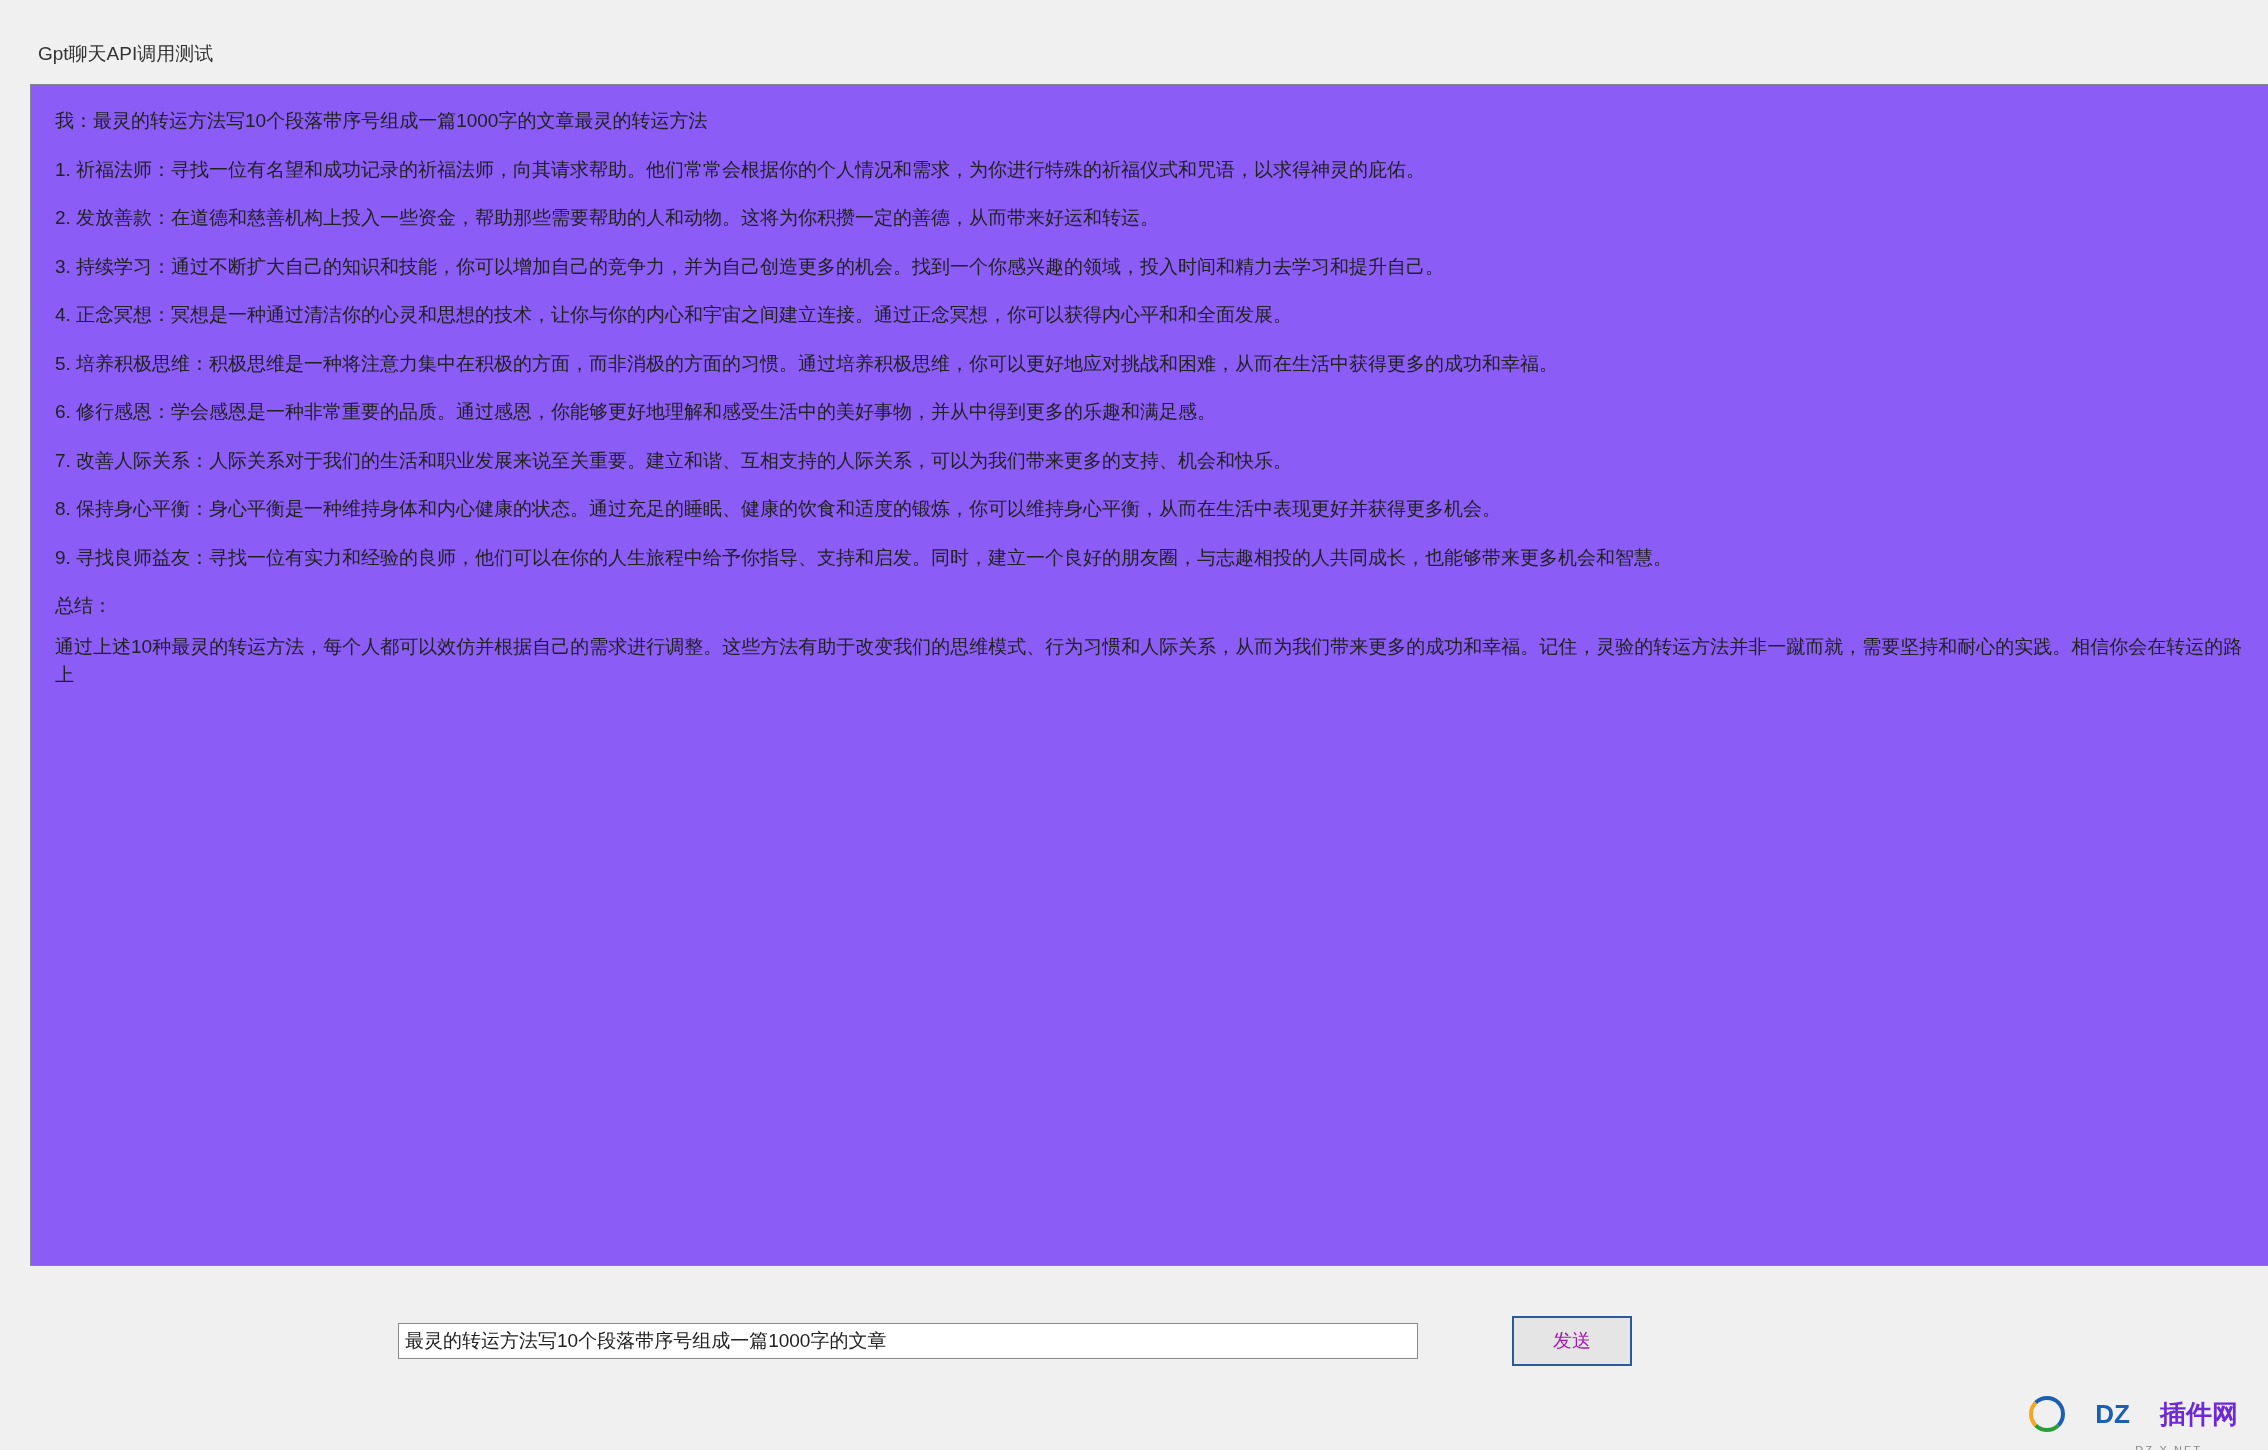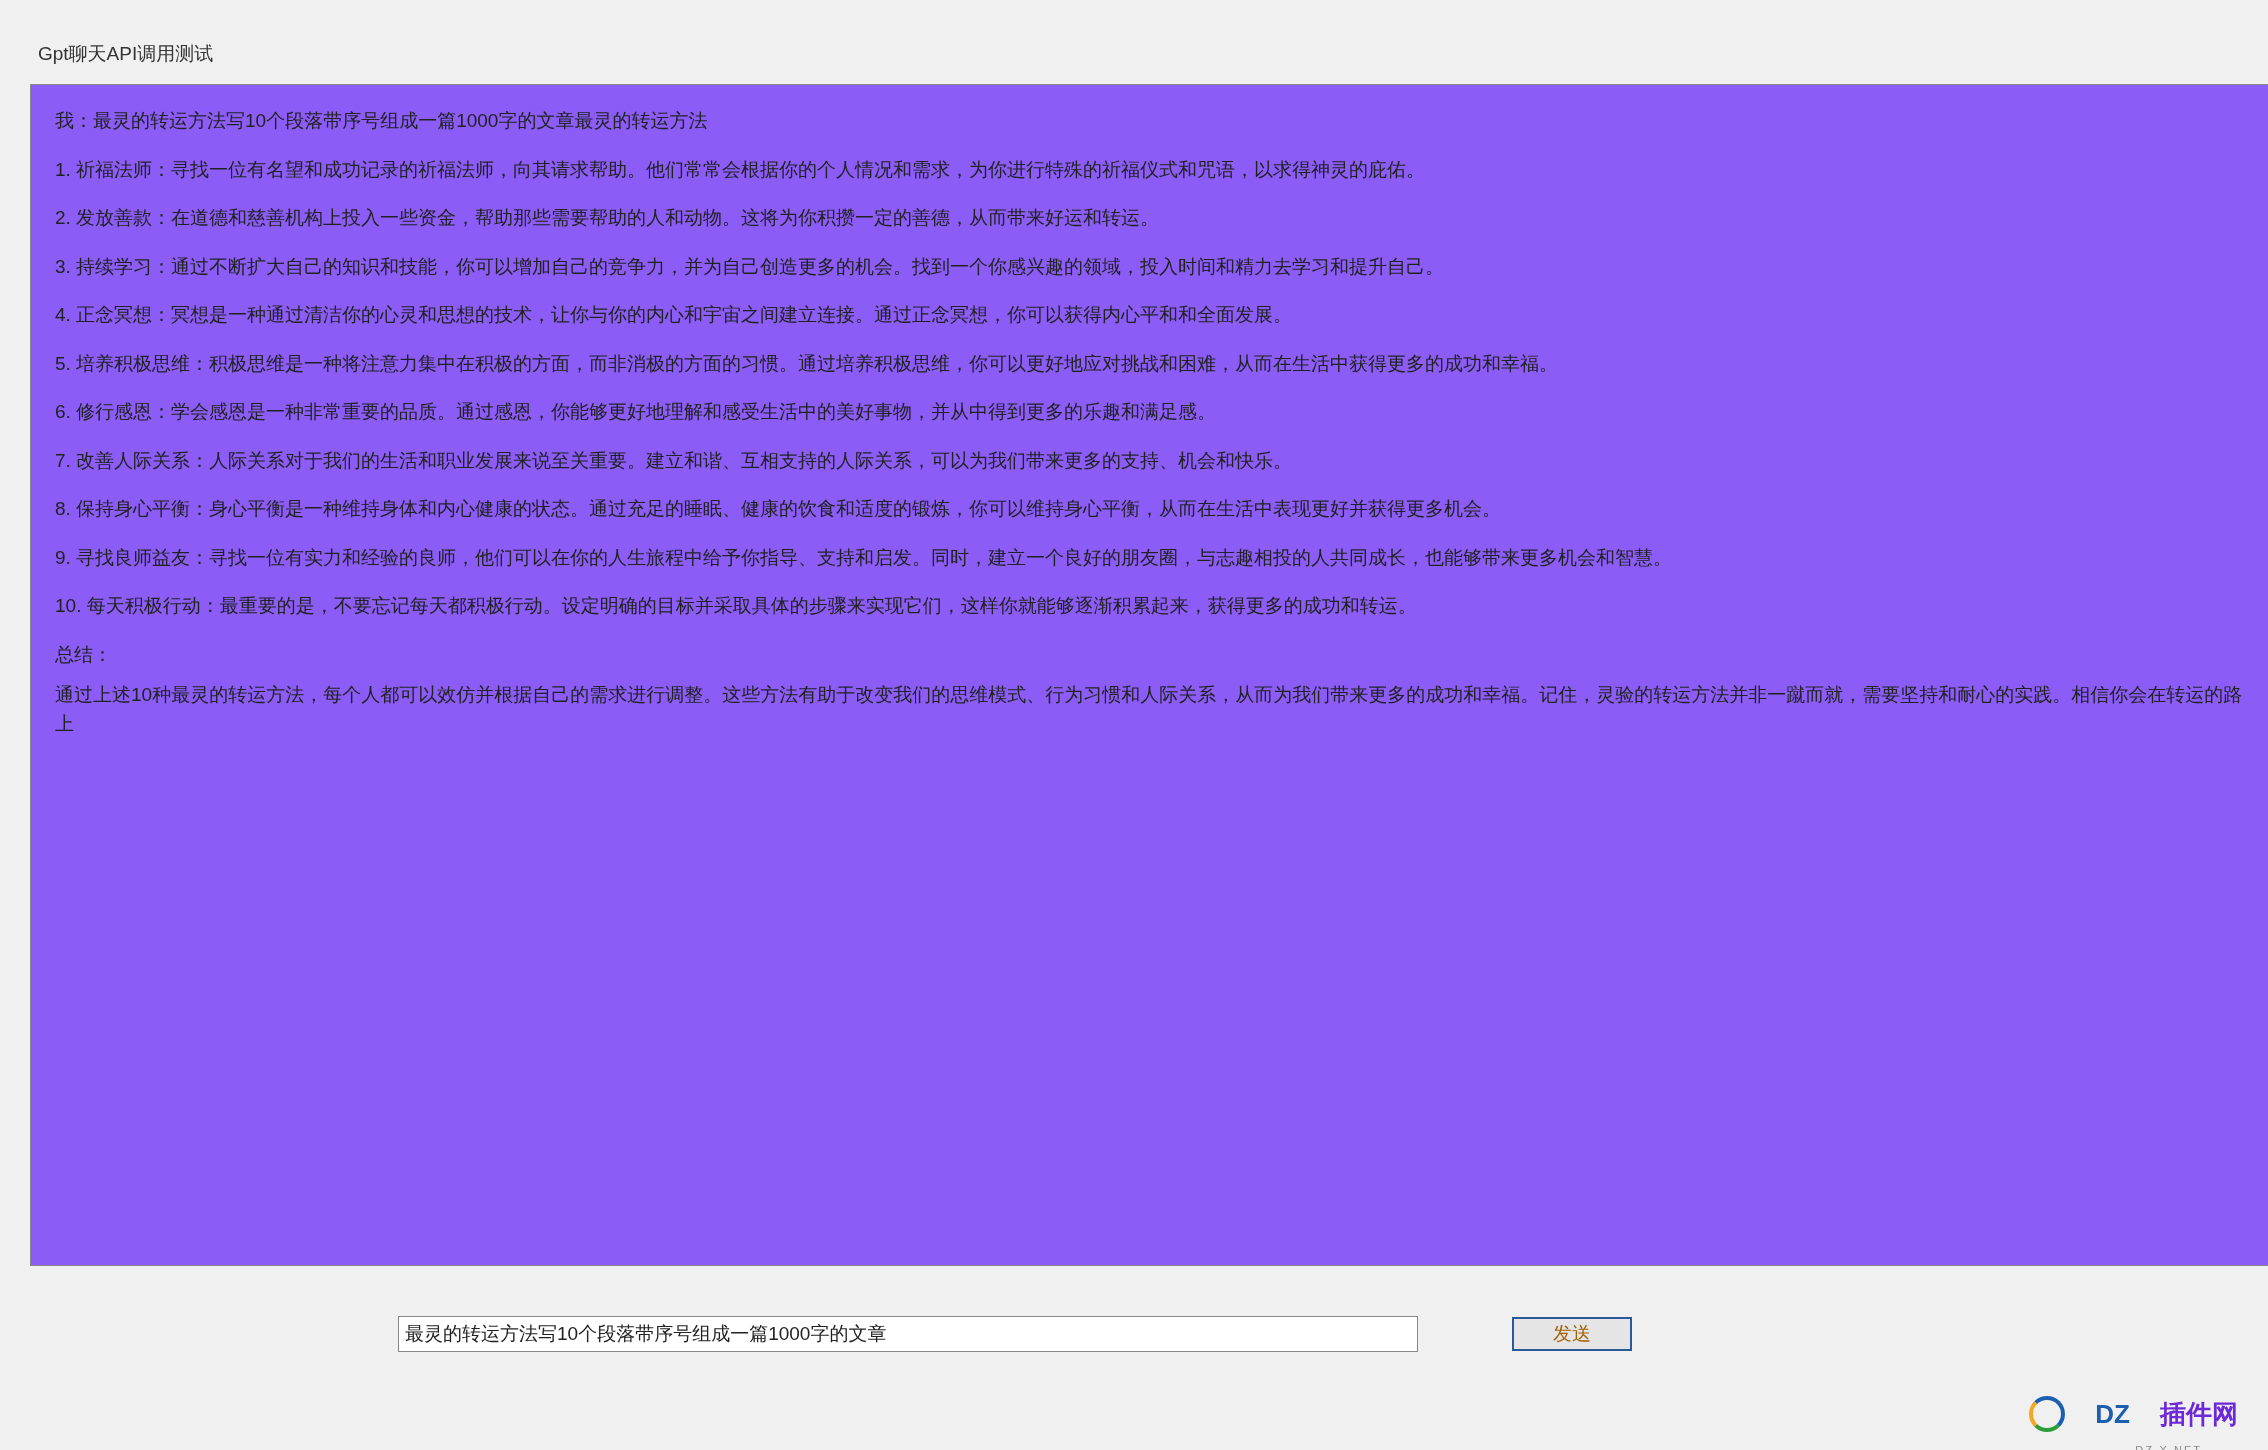--- a/index.html
+++ b/index.html
@@ -51,27 +51,27 @@
       height: 36px;
       border: 1px solid #888;
       background: #fff;
       font-size: 19px;
       padding: 3px 6px;
       font-family: inherit;
       color: #222;
     }
     .send-button {
       width: 120px;
-      height: 34px;
+      height: 50px;
       border: 2px solid #2a5a9a;
       background: #e5e5e5;
       font-size: 19px;
       cursor: pointer;
       font-family: inherit;
-      color: #a16207;
+      color: #a21caf;
     }
     .watermark {
       position: absolute;
       right: 30px;
       bottom: 18px;
       display: flex;
       align-items: center;
       gap: 6px;
       font-size: 26px;
       font-weight: bold;
@@ -109,21 +109,20 @@
   <p>我：最灵的转运方法写10个段落带序号组成一篇1000字的文章最灵的转运方法</p>
   <p>1. 祈福法师：寻找一位有名望和成功记录的祈福法师，向其请求帮助。他们常常会根据你的个人情况和需求，为你进行特殊的祈福仪式和咒语，以求得神灵的庇佑。</p>
   <p>2. 发放善款：在道德和慈善机构上投入一些资金，帮助那些需要帮助的人和动物。这将为你积攒一定的善德，从而带来好运和转运。</p>
   <p>3. 持续学习：通过不断扩大自己的知识和技能，你可以增加自己的竞争力，并为自己创造更多的机会。找到一个你感兴趣的领域，投入时间和精力去学习和提升自己。</p>
   <p>4. 正念冥想：冥想是一种通过清洁你的心灵和思想的技术，让你与你的内心和宇宙之间建立连接。通过正念冥想，你可以获得内心平和和全面发展。</p>
   <p>5. 培养积极思维：积极思维是一种将注意力集中在积极的方面，而非消极的方面的习惯。通过培养积极思维，你可以更好地应对挑战和困难，从而在生活中获得更多的成功和幸福。</p>
   <p>6. 修行感恩：学会感恩是一种非常重要的品质。通过感恩，你能够更好地理解和感受生活中的美好事物，并从中得到更多的乐趣和满足感。</p>
   <p>7. 改善人际关系：人际关系对于我们的生活和职业发展来说至关重要。建立和谐、互相支持的人际关系，可以为我们带来更多的支持、机会和快乐。</p>
   <p>8. 保持身心平衡：身心平衡是一种维持身体和内心健康的状态。通过充足的睡眠、健康的饮食和适度的锻炼，你可以维持身心平衡，从而在生活中表现更好并获得更多机会。</p>
   <p>9. 寻找良师益友：寻找一位有实力和经验的良师，他们可以在你的人生旅程中给予你指导、支持和启发。同时，建立一个良好的朋友圈，与志趣相投的人共同成长，也能够带来更多机会和智慧。</p>
-  <p>10. 每天积极行动：最重要的是，不要忘记每天都积极行动。设定明确的目标并采取具体的步骤来实现它们，这样你就能够逐渐积累起来，获得更多的成功和转运。</p>
   <p class="tight">总结：</p>
   <p class="tight">通过上述10种最灵的转运方法，每个人都可以效仿并根据自己的需求进行调整。这些方法有助于改变我们的思维模式、行为习惯和人际关系，从而为我们带来更多的成功和幸福。记住，灵验的转运方法并非一蹴而就，需要坚持和耐心的实践。相信你会在转运的路上</p>
 </div>
 
 <div class="input-bar">
   <input type="text" class="text-input" value="最灵的转运方法写10个段落带序号组成一篇1000字的文章" style="">
   <button class="send-button">发送</button>
 </div>
 
 <div class="watermark">

